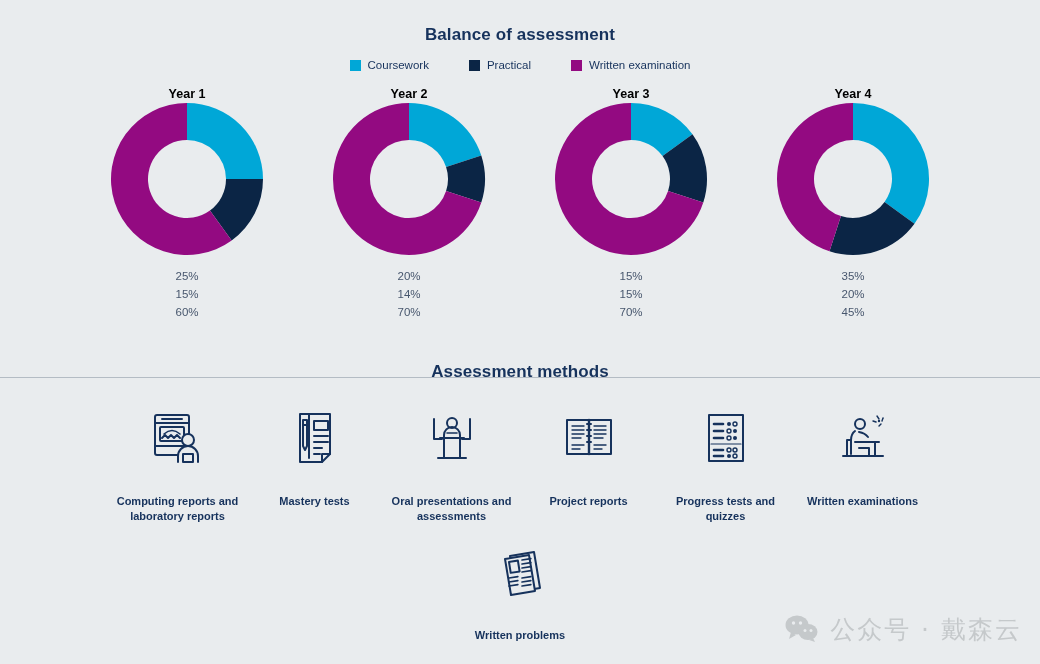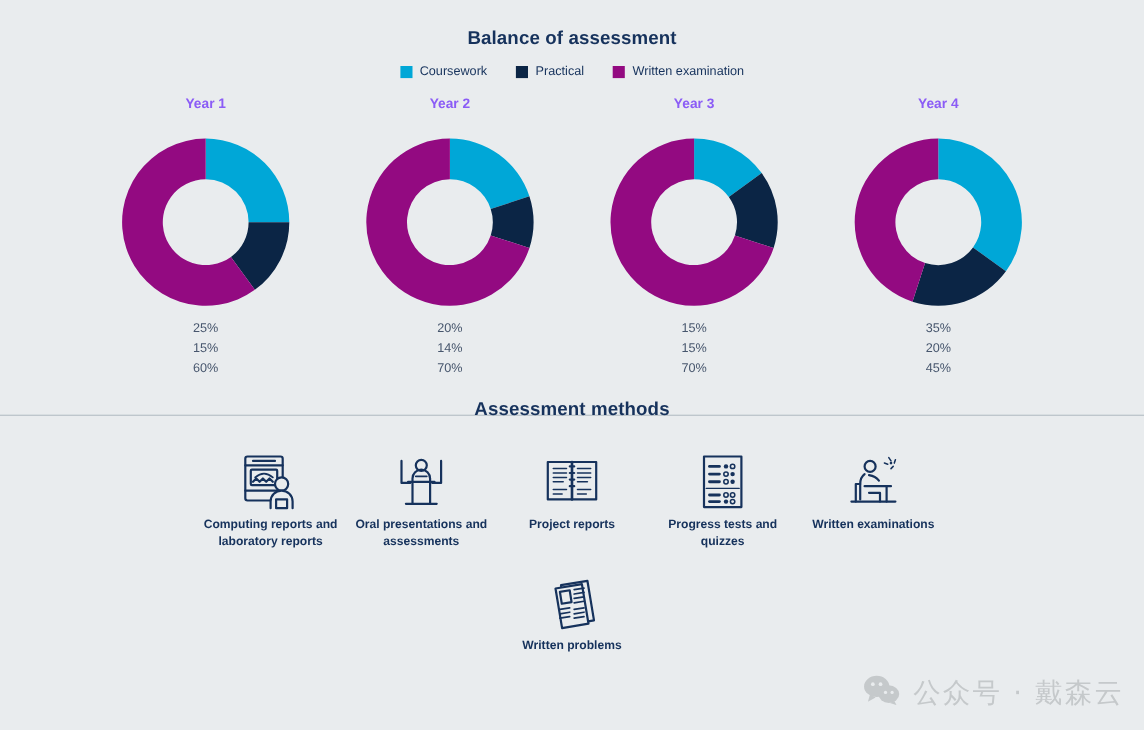--- a/index.html
+++ b/index.html
@@ -28,21 +28,21 @@
     font-weight: bold;
     color: #16325c;
     letter-spacing: 0.1px;
   }
   #balance-title { padding-top: 25px; }
 
   .legend {
     display: flex;
     justify-content: center;
     align-items: center;
-    gap: 26px;
+    gap: 40px;
     margin-top: 14px;
     text-align: right;
   }
   .legend-item {
     display: flex;
     align-items: center;
     gap: 7px;
   }
   .legend-swatch {
     width: 11px;
@@ -64,22 +64,22 @@
   }
   .donut-cell {
     width: 190px;
     display: flex;
     flex-direction: column;
     align-items: center;
   }
   .donut-year {
     font-size: 12.5px;
     font-weight: bold;
-    color: #8b5cf6;
-    margin-bottom: 23px;
+    color: #000000;
+    margin-bottom: 0;
   }
   .donut-svg { display: block; }
   .donut-values {
     margin-top: 12px;
     display: flex;
     flex-direction: column;
     gap: 3px;
   }
   .donut-values span {
     font-size: 11.5px;
@@ -114,21 +114,21 @@
     flex-direction: column;
     align-items: center;
   }
   .method-icon {
     height: 58px;
     display: flex;
     align-items: flex-end;
     justify-content: center;
   }
   .method-label {
-    margin-top: 4px;
+    margin-top: 28px;
     text-align: center;
     font-size: 11px;
     font-weight: bold;
     color: #16325c;
     line-height: 15px;
     max-width: 130px;
   }
   .methods-row-second { margin-top: 18px; }
 
   .watermark {
@@ -238,20 +238,37 @@
     <path d="M12 28 l3-3 3 3 3-3 3 3 3-3 3 3"></path>
     <path d="M5 36 h34"></path>
     <path d="M12 9 h20"></path>
     <path d="M14 24 q8-7 16 0" stroke-width="1.6"></path>
     <circle cx="38" cy="30" r="6" fill="#e9ecee"></circle>
     <path d="M28 52 v-6 a10 10 0 0 1 20 0 v6" fill="#e9ecee"></path>
     <rect x="33" y="44" width="10" height="8" fill="#e9ecee"></rect>
           </svg>
         </div>
         <div class="method-label">Computing reports and laboratory reports</div>
+      </div>
+      <div class="method-cell">
+        <div class="method-icon">
+          <svg width="56" height="56" viewBox="0 0 56 56" fill="none" stroke="#16325c" stroke-width="2" stroke-linecap="round" stroke-linejoin="round">
+    <path d="M13 4 h30 v40 l-8 8 h-22 z" fill="#e9ecee"></path>
+    <path d="M43 44 h-8 v8"></path>
+    <path d="M22 4 v44"></path>
+    <path d="M16 10 h4 v26 l-2 4 -2-4 z" fill="#e9ecee"></path>
+    <path d="M16 15 h4"></path>
+    <path d="M27 11 h14 v9 h-14 z"></path>
+    <path d="M27 26 h14"></path>
+            <path d="M27 32 h14"></path>
+    <path d="M27 38 h8"></path>
+            <path d="M27 44 h6"></path>
+          </svg>
+        </div>
+        <div class="method-label">Mastery tests</div>
       </div>
       <div class="method-cell">
         <div class="method-icon">
           <svg width="56" height="56" viewBox="0 0 56 56" fill="none" stroke="#16325c" stroke-width="2" stroke-linecap="round" stroke-linejoin="round">
     <circle cx="28" cy="13" r="5"></circle>
     <path d="M20 28 v-3 a8 8 0 0 1 16 0 v3"></path>
     <path d="M16 28 h24"></path>
     <path d="M20 28 v20"></path>
             <path d="M36 28 v20"></path>
     <path d="M14 48 h28"></path>

